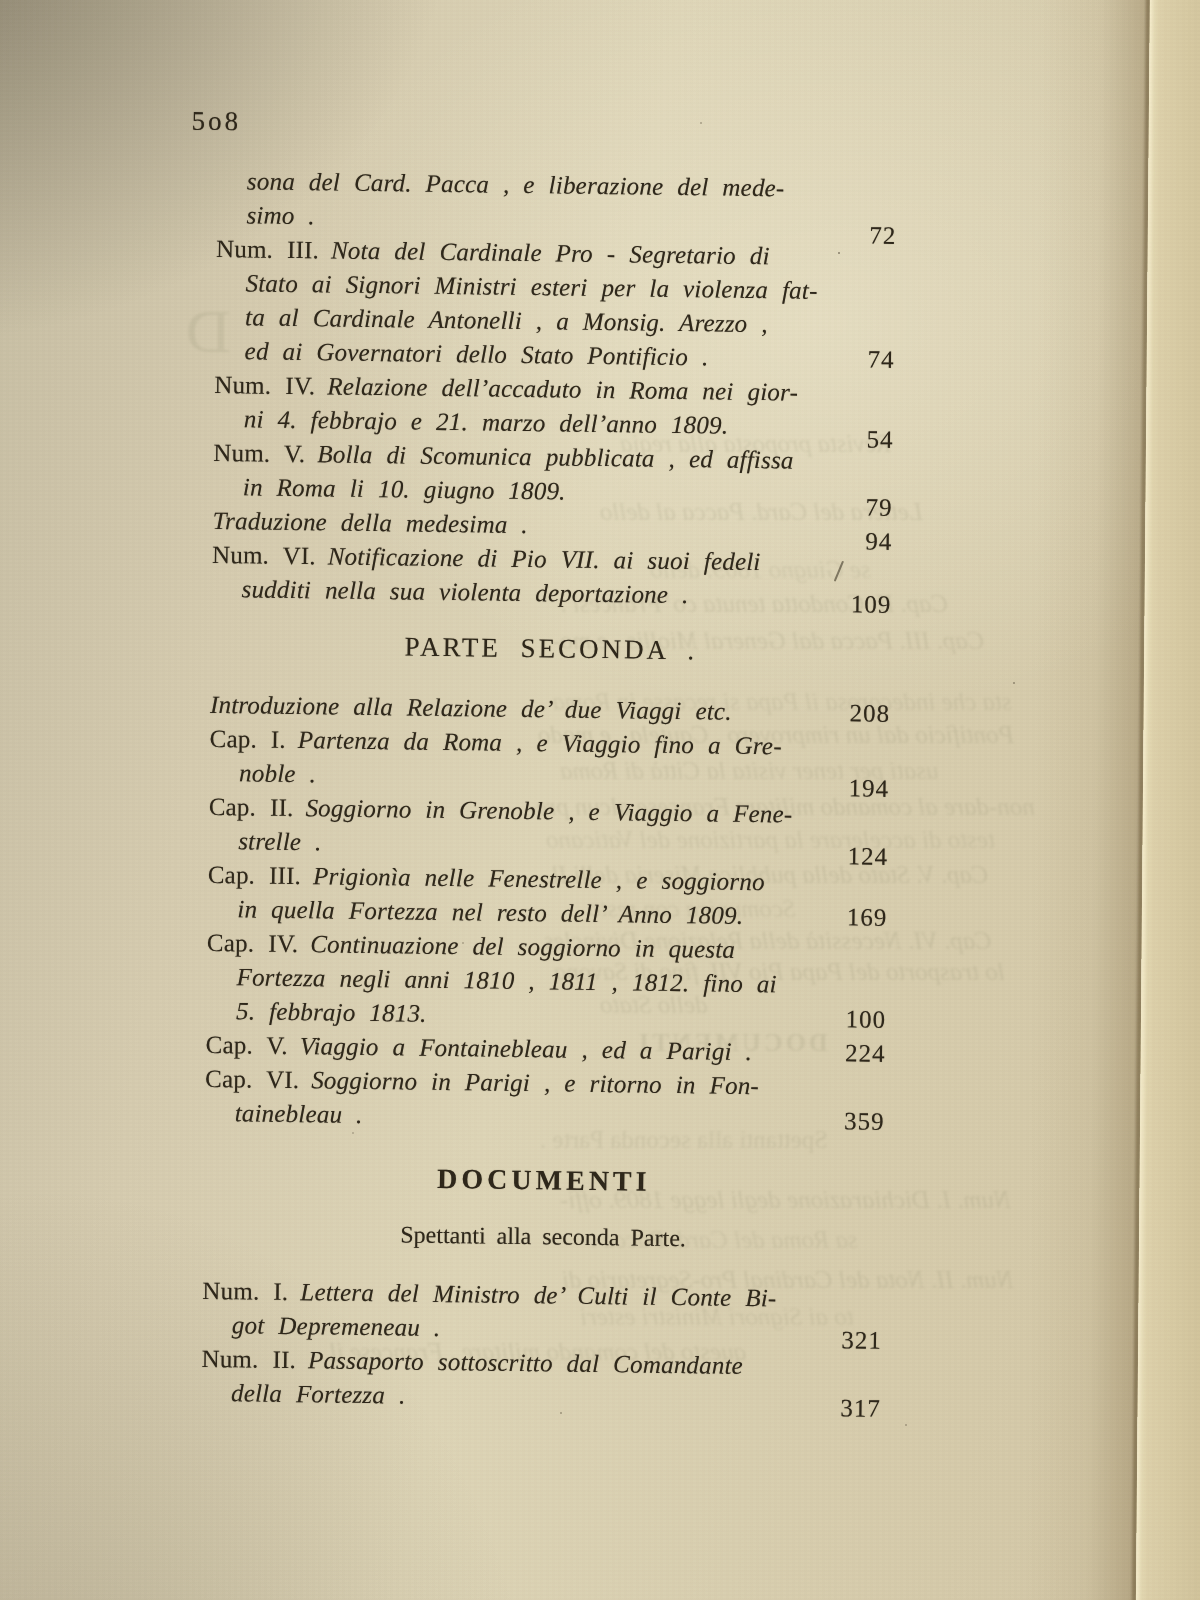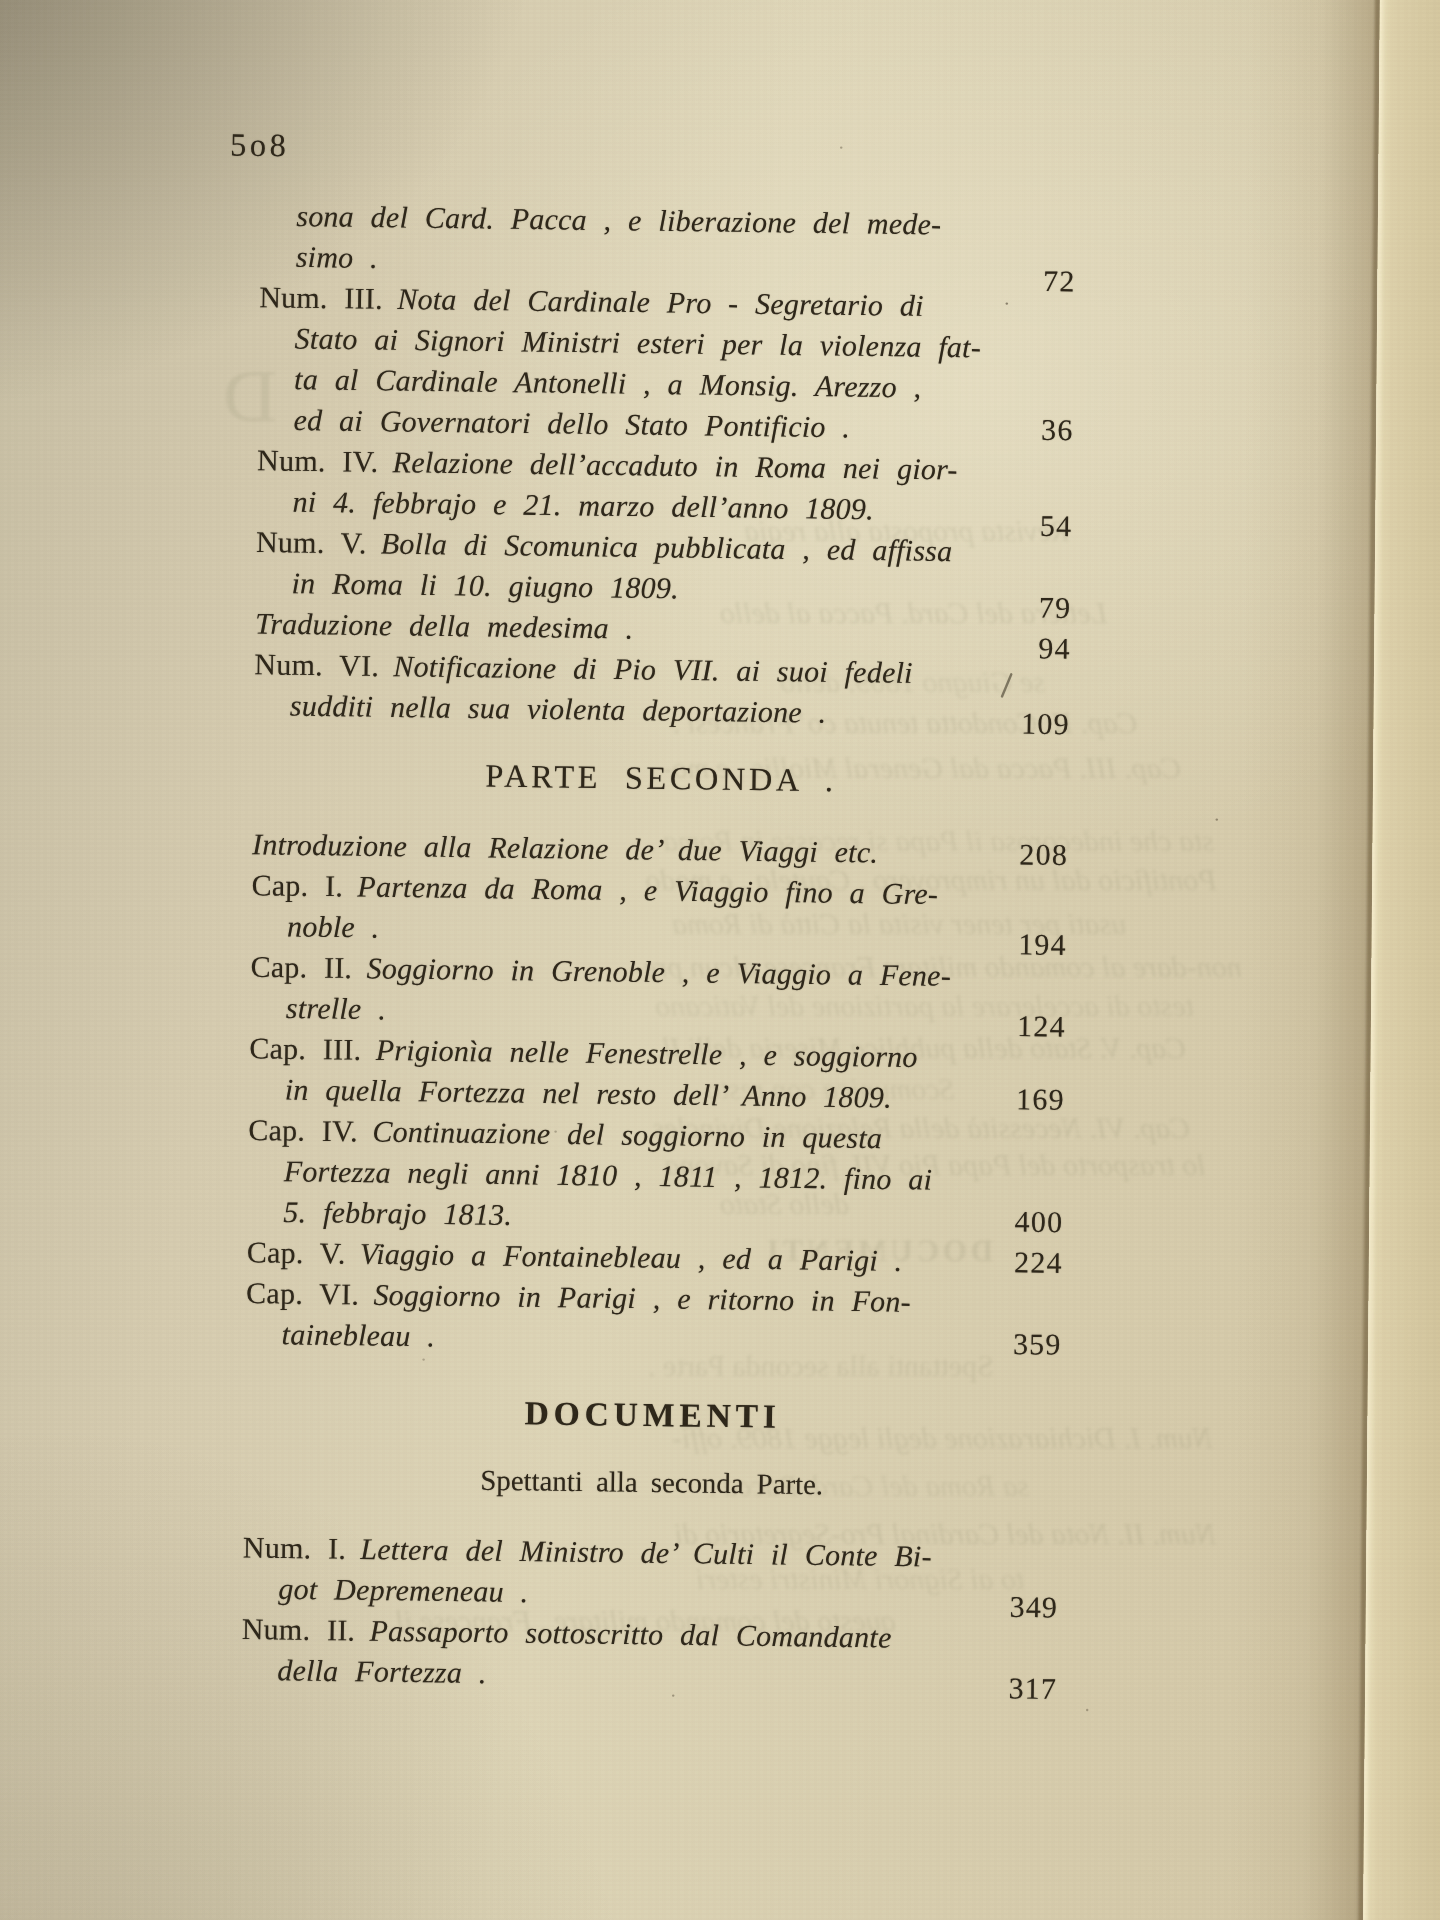--- a/index.html
+++ b/index.html
@@ -131,21 +131,21 @@
         <div class="pg nud">72</div>
       </div>
 
       <div class="entry">
         <div class="etxt">
           <div class="line"><span class="pfx">Num. III.</span><span class="itl">Nota del Cardinale Pro - Segretario di</span></div>
           <div class="line cont itl">Stato ai Signori Ministri esteri per la violenza fat-</div>
           <div class="line cont itl">ta al Cardinale Antonelli , a Monsig. Arezzo ,</div>
           <div class="line cont itl">ed ai Governatori dello Stato Pontificio .</div>
         </div>
-        <div class="pg">36</div>
+        <div class="pg">74</div>
       </div>
 
       <div class="entry">
         <div class="etxt">
           <div class="line"><span class="pfx">Num. IV.</span><span class="itl">Relazione dell’accaduto in Roma nei gior-</span></div>
           <div class="line cont itl">ni 4. febbrajo e 21. marzo dell’anno 1809.</div>
         </div>
         <div class="pg nud">54</div>
       </div>
 
@@ -207,21 +207,21 @@
         </div>
         <div class="pg">169</div>
       </div>
 
       <div class="entry">
         <div class="etxt">
           <div class="line"><span class="pfx">Cap. IV.</span><span class="itl">Continuazione del soggiorno in questa</span></div>
           <div class="line cont itl">Fortezza negli anni 1810 , 1811 , 1812. fino ai</div>
           <div class="line cont itl">5. febbrajo 1813.</div>
         </div>
-        <div class="pg">400</div>
+        <div class="pg">100</div>
       </div>
 
       <div class="entry">
         <div class="etxt">
           <div class="line"><span class="pfx">Cap. V.</span><span class="itl">Viaggio a Fontainebleau , ed a Parigi .</span></div>
         </div>
         <div class="pg">224</div>
       </div>
 
       <div class="entry">
@@ -236,21 +236,21 @@
     <div class="h-doc">DOCUMENTI</div>
     <div class="h-sub">Spettanti alla seconda Parte.</div>
 
     <div class="list list-docs">
 
       <div class="entry">
         <div class="etxt">
           <div class="line"><span class="pfx">Num. I.</span><span class="itl">Lettera del Ministro de’ Culti il Conte Bi-</span></div>
           <div class="line cont itl">got Depremeneau .</div>
         </div>
-        <div class="pg nud2">349</div>
+        <div class="pg nud2">321</div>
       </div>
 
       <div class="entry">
         <div class="etxt">
           <div class="line"><span class="pfx">Num. II.</span><span class="itl">Passaporto sottoscritto dal Comandante</span></div>
           <div class="line cont itl">della Fortezza .</div>
         </div>
         <div class="pg nud2">317</div>
       </div>
     </div>

